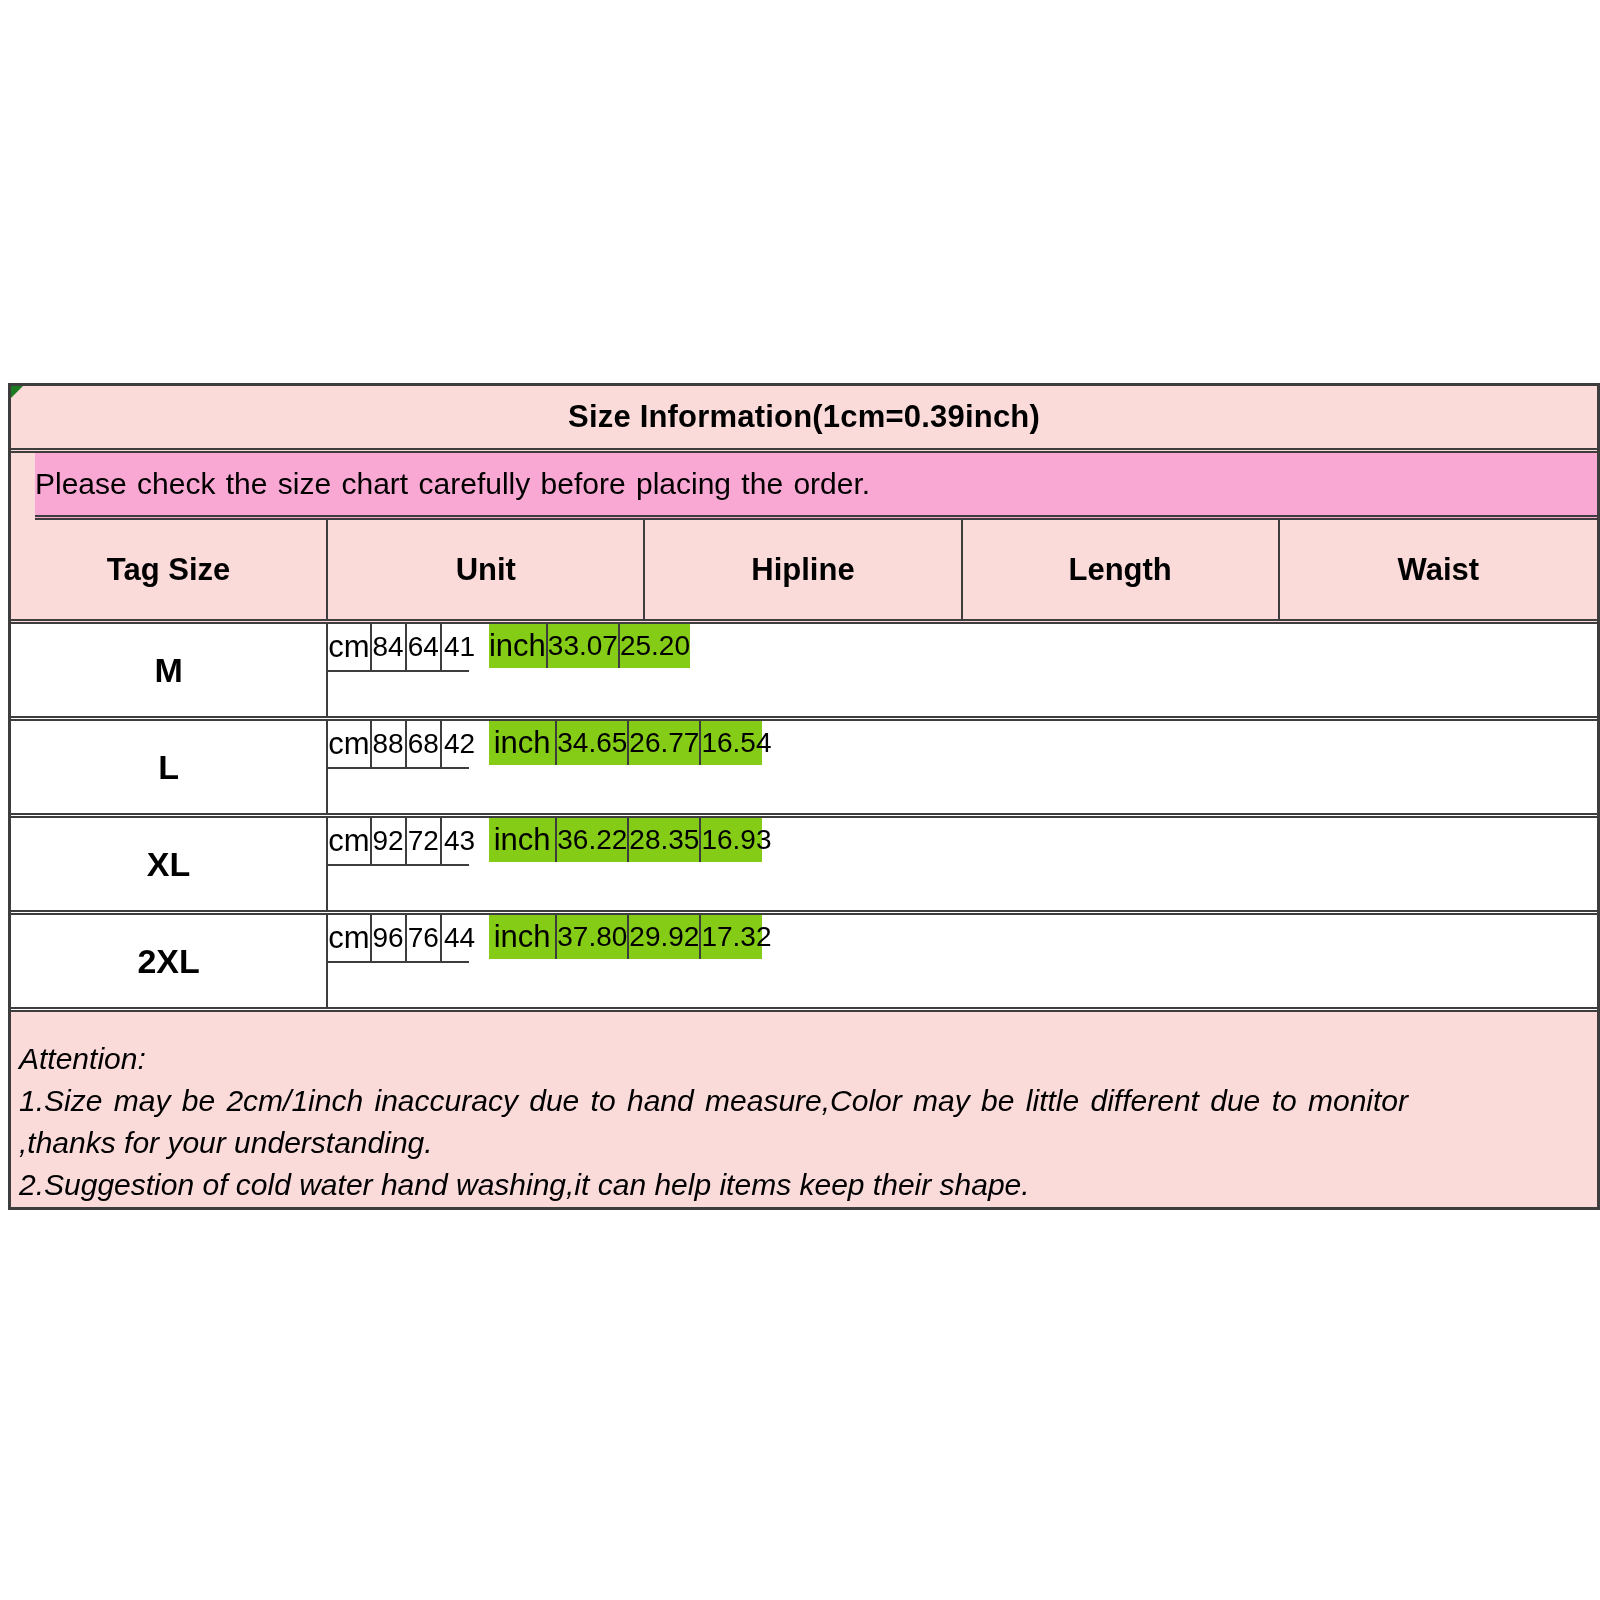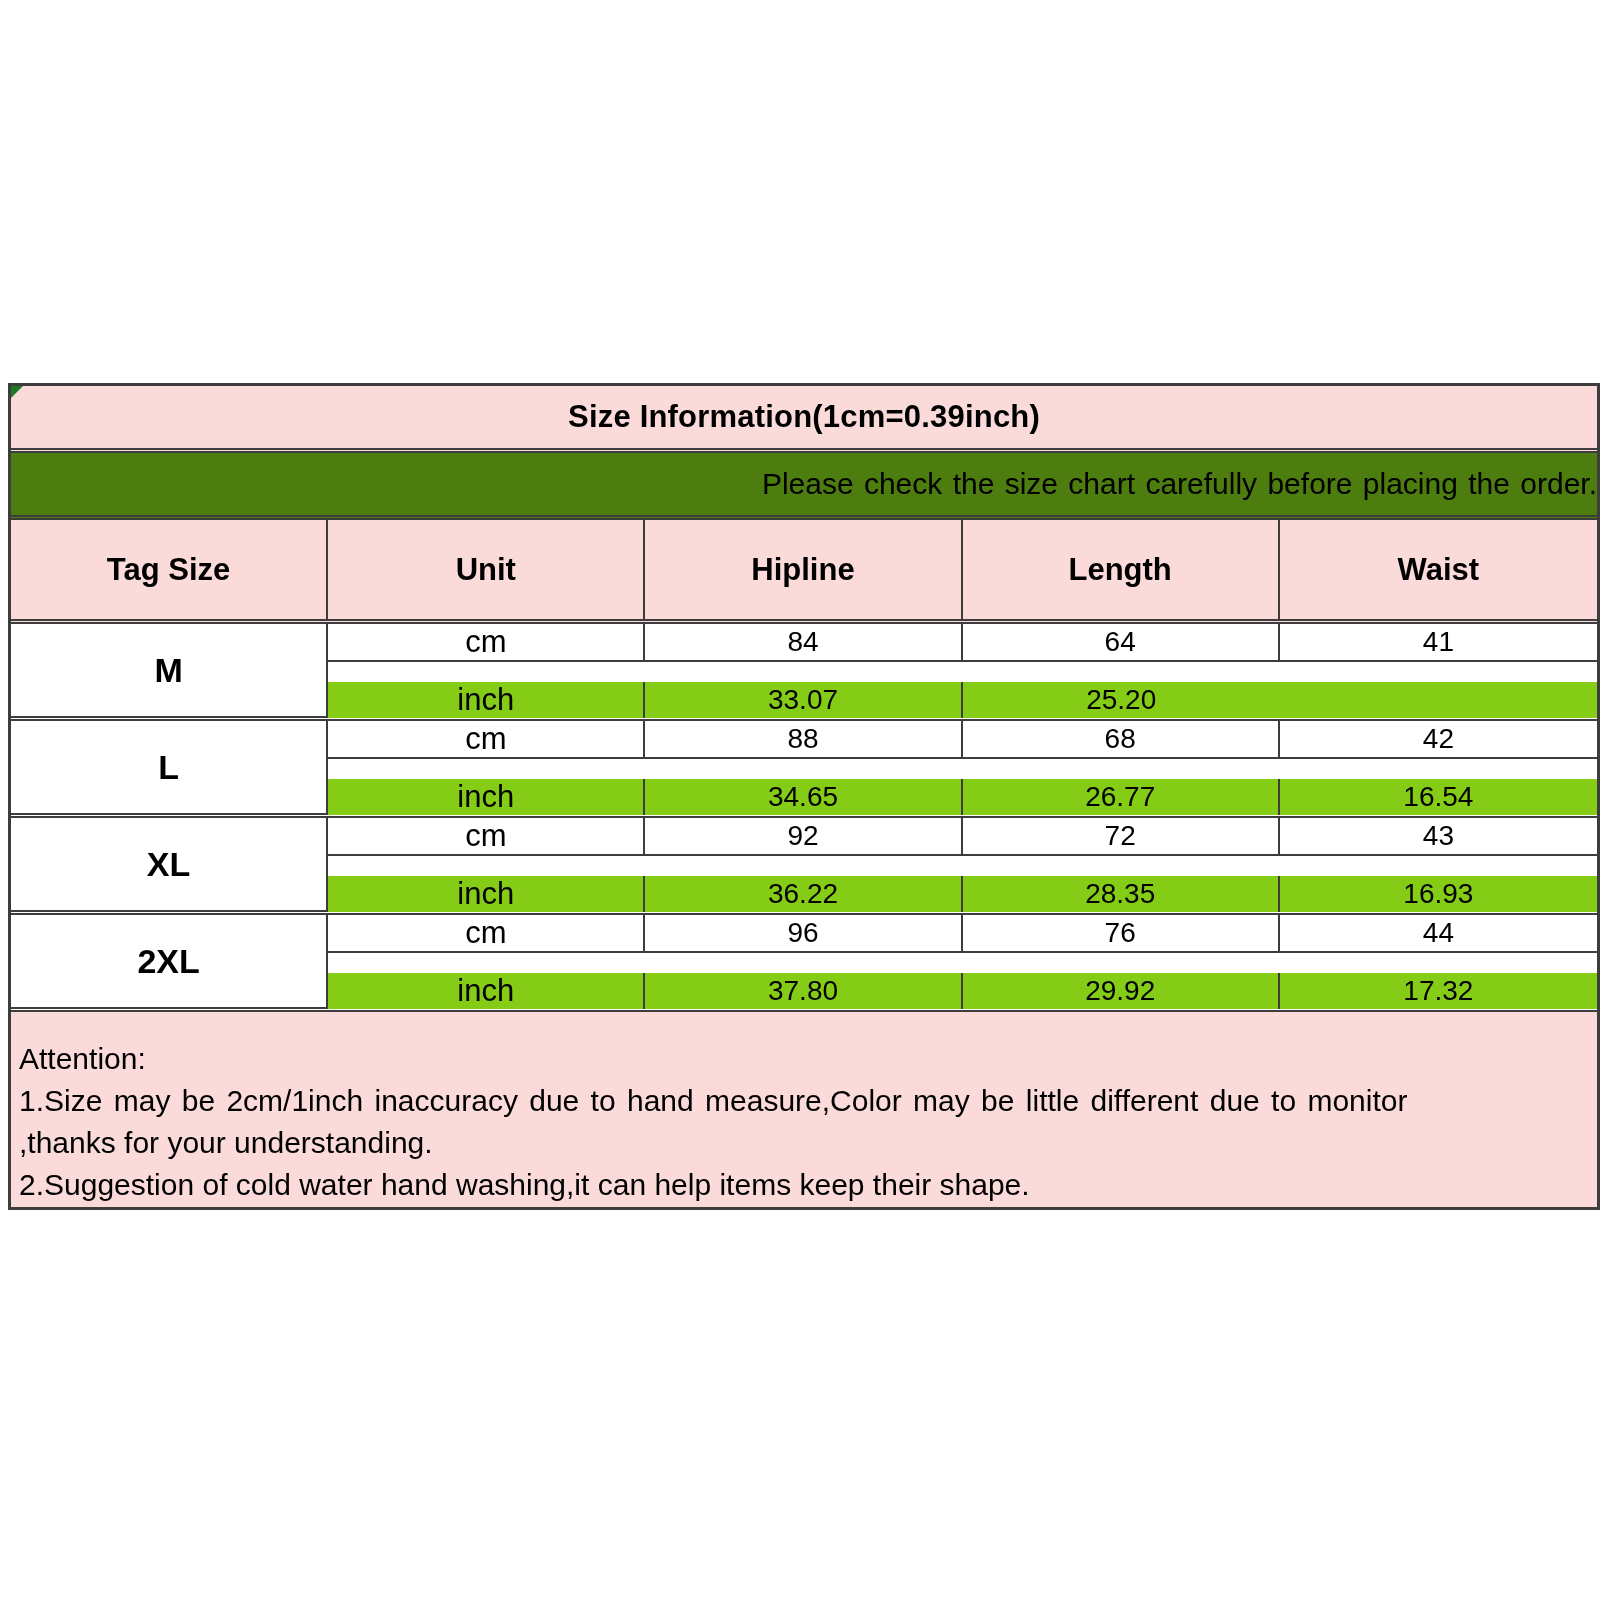--- a/index.html
+++ b/index.html
@@ -35,24 +35,25 @@
 
   .title-row {
     height: 67px;
     background: #fbdada;
     display: flex; align-items: center; justify-content: center;
     font-size: 31px; font-weight: bold;
     letter-spacing: 0.2px;
   }
   .subtitle-row {
     height: 67px;
-    background: #4d7c0f;
-    display: flex; align-items: center; justify-content: flex-end;
+    background: #f9a8d4;
+    display: flex; align-items: center; justify-content: flex-start;
     font-size: 30px;
     word-spacing: 2px;
+    margin-left: 24px;
   }
   .header-row {
     height: 104px;
     background: #fbdada;
     display: flex; align-items: stretch;
   }
   .header-cell {
     flex: 0 0 20%;
     display: flex; align-items: center; justify-content: center;
     font-size: 31px; font-weight: bold;
@@ -65,39 +66,40 @@
     display: flex;
     background: #ffffff;
   }
   .size-group .tag-cell {
     flex: 0 0 20%;
     background: #ffffff;
     display: flex; align-items: center; justify-content: center;
     font-size: 34px; font-weight: bold;
     border-right: 2px solid #3d3d3d;
   }
-  .size-group .unit-rows { flex: 1 1 auto; display: flex; flex-direction: column; gap: 20px; }
+  .size-group .unit-rows { flex: 1 1 auto; display: flex; flex-direction: row; gap: 20px; }
   .u-row { display: flex; }
   .u-row.cm-row { height: 48px; background: #ffffff; border-bottom: 2px solid #3d3d3d; }
   .u-row.inch-row { height: 44px; background: #84cc16; }
   .u-row .cell {
     flex: 0 0 25%;
     display: flex; align-items: center; justify-content: center;
     border-right: 2px solid #3d3d3d;
     font-size: 28px;
   }
   .u-row .cell:last-child { border-right: none; }
   .u-row .cell.unit-cell { font-size: 31px; }
 
   .attention-block {
     flex: 1 1 auto;
     background: #fbdada;
     padding: 26px 8px 0 8px;
     font-size: 30px;
     line-height: 42px;
+    font-style: italic;
   }
   .attention-block .att-line { white-space: nowrap; }
   .attention-block .att-line.justified { word-spacing: 3px; }
 </style>
 </head>
 <body>
 
 <div class="page">
   <div class="size-table">
     <div class="corner-triangle"></div>

